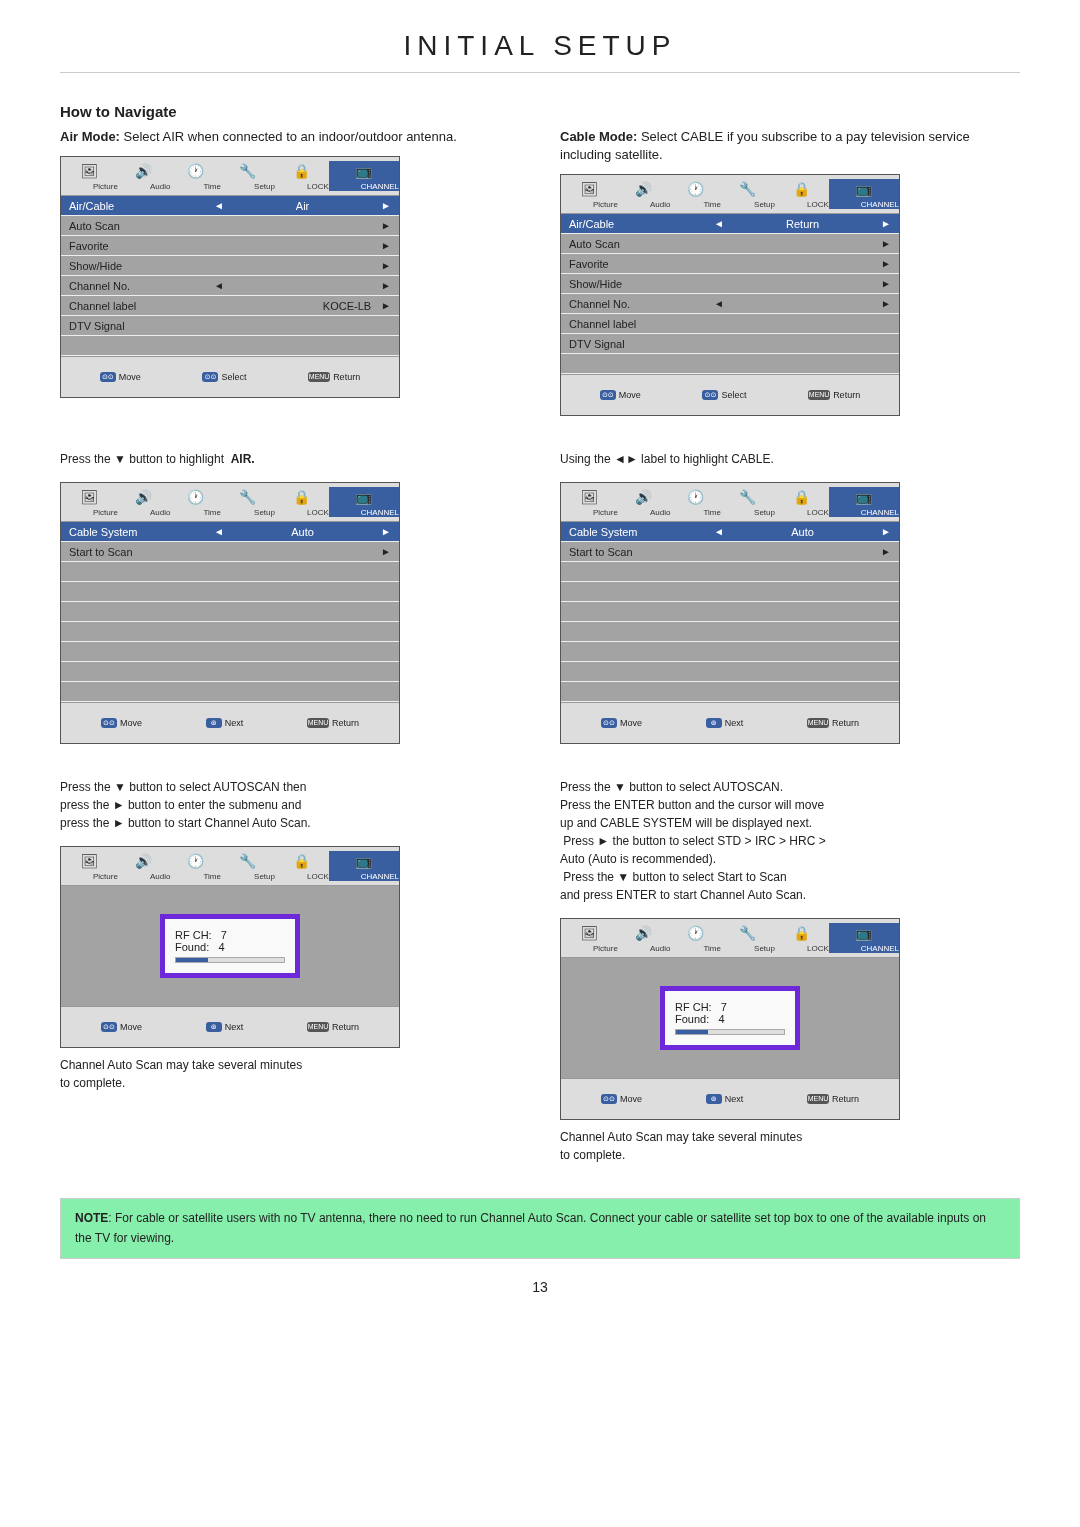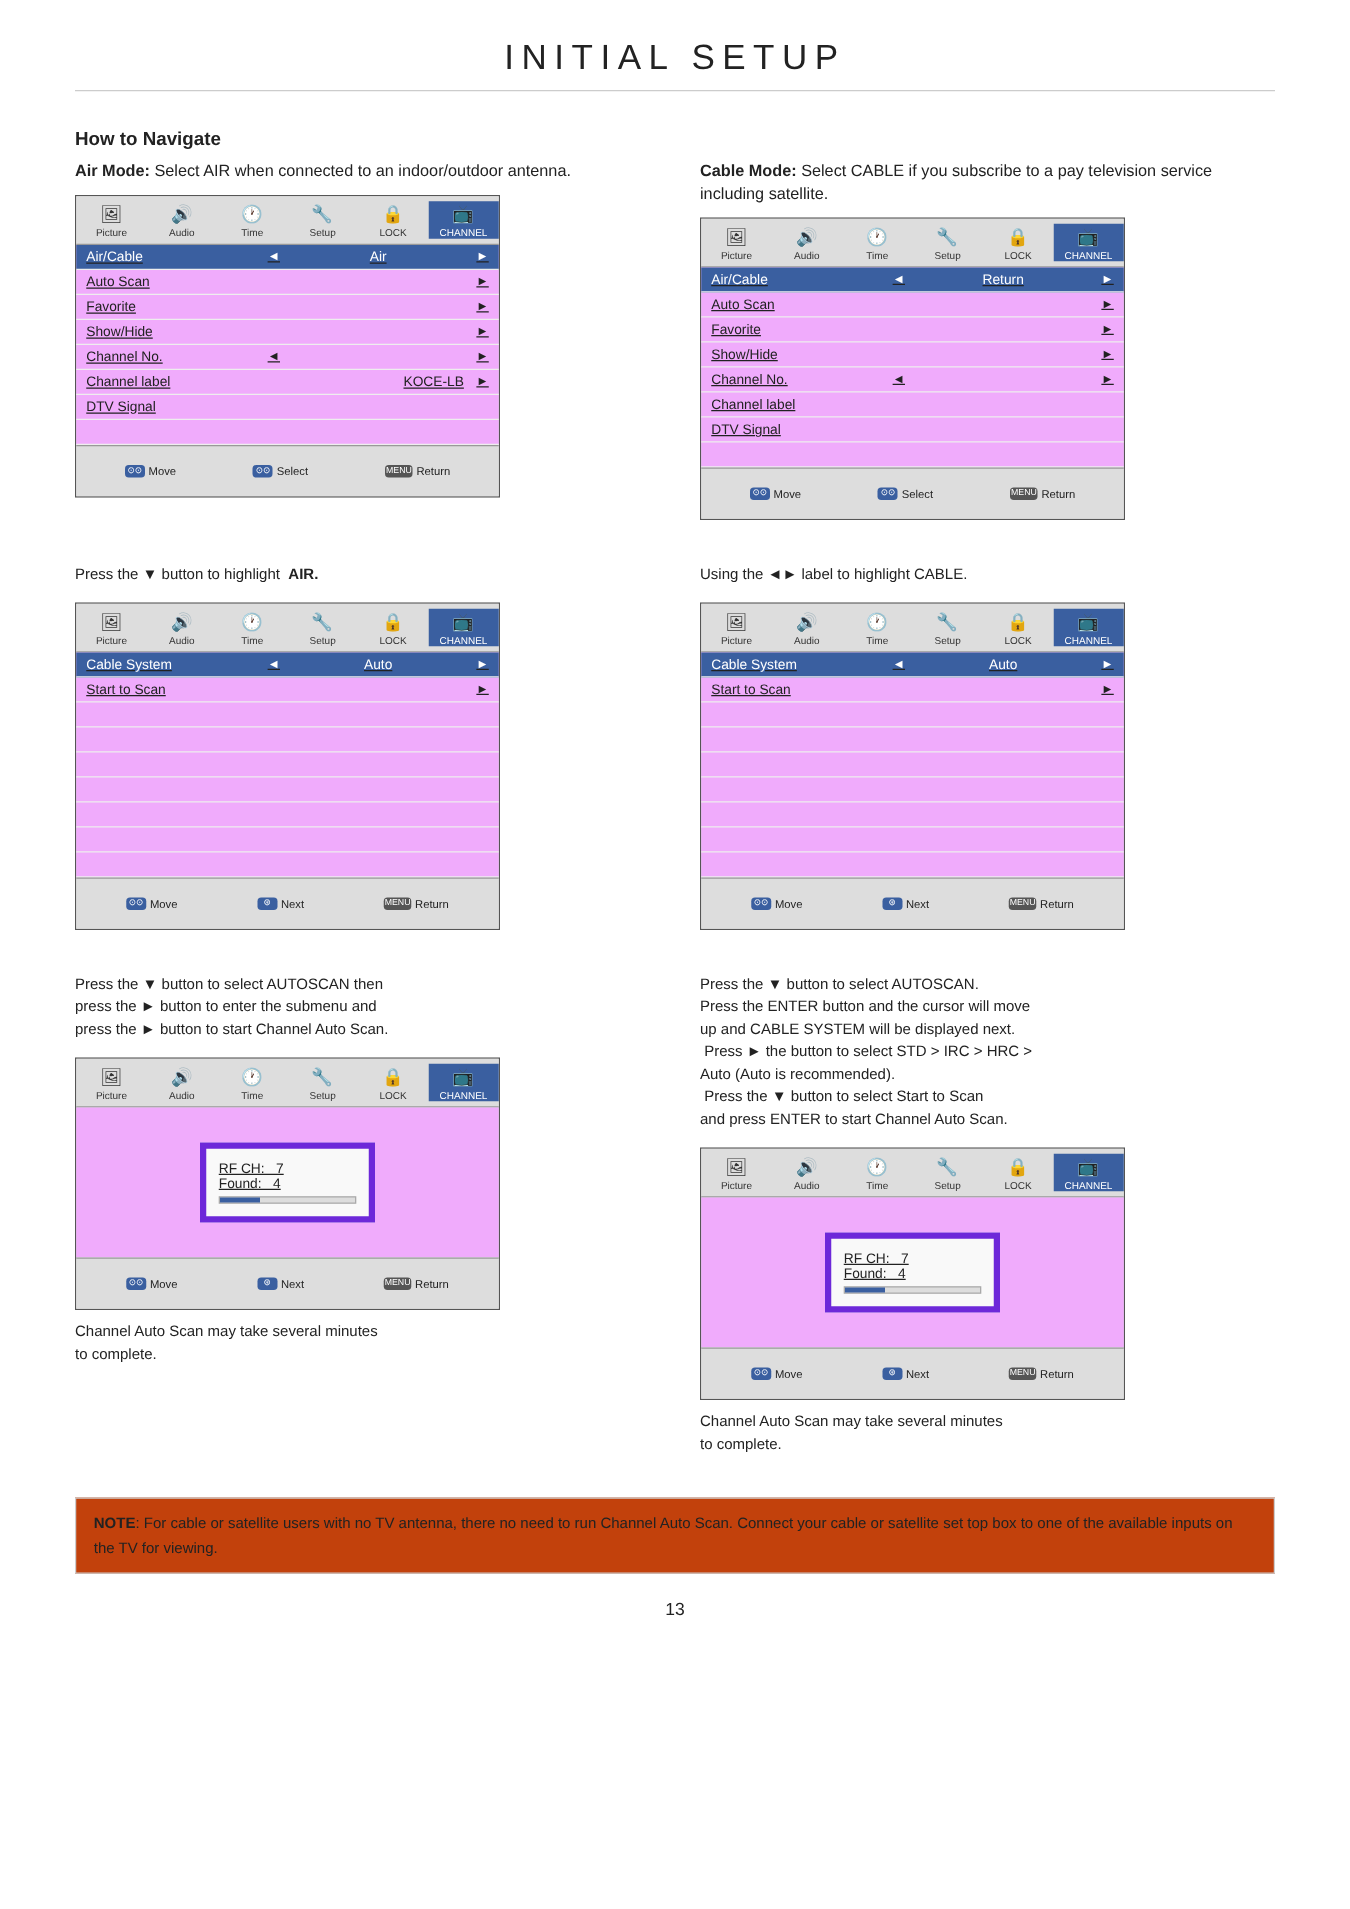--- a/index.html
+++ b/index.html
@@ -86,36 +86,36 @@
       height: 20px;
       display: flex;
       align-items: center;
       justify-content: center;
       font-size: 14px;
     }
 
     .tv-icon-label {
       font-size: 8px;
       margin-top: 1px;
+      padding-left: 32px;
     }
 
     
     .tv-icon-slot.active {
       background: #3a5fa0;
       color: #fff;
     }
     .tv-icon-slot.active .tv-icon-label {
       color: #fff;
       text-align: center;
     }
 
     .tv-menu-rows {
-      background: #f0abfc;
+      background: #a3a3a3;
       padding: 0;
-      text-decoration: underline;
     }
 
     .tv-row {
       display: flex;
       align-items: center;
       padding: 3px 8px;
       border-bottom: 1px solid #eee;
       font-size: 11px;
       min-height: 20px;
     }
@@ -201,21 +201,21 @@
       margin-top: 4px;
     }
 
     .scan-bar-fill {
       height: 100%;
       background: #3a5fa0;
       width: 30%;
     }
 
     .note-box {
-      background: #c2410c;
+      background: #86efac;
       border: 1px solid #ccc;
       padding: 10px 14px;
       font-size: 12px;
       margin-top: 10px;
       line-height: 1.6;
     }
 
     .note-box b {
       font-weight: bold;
     }

